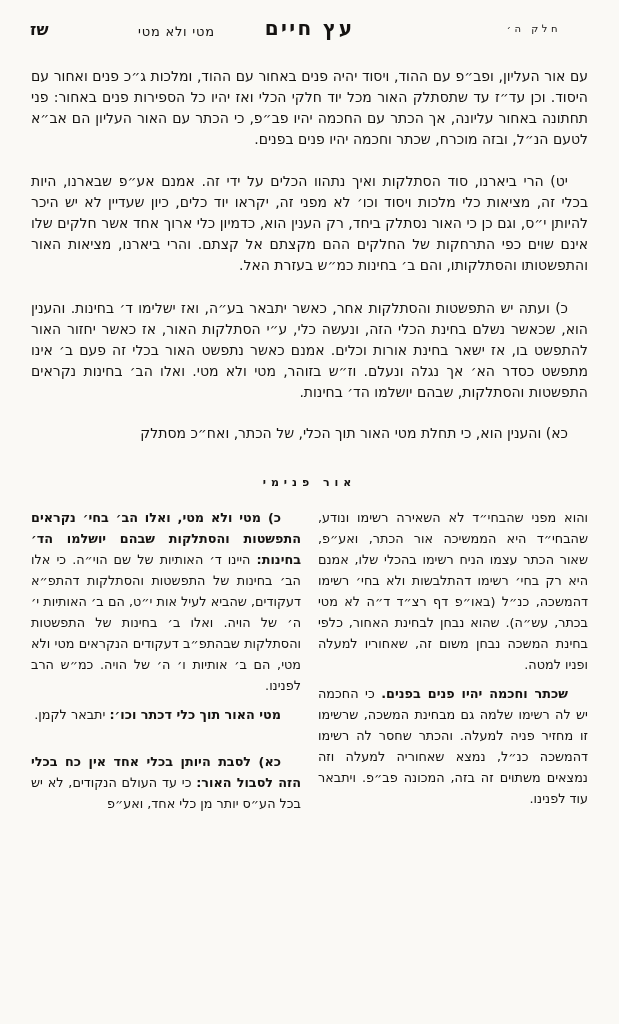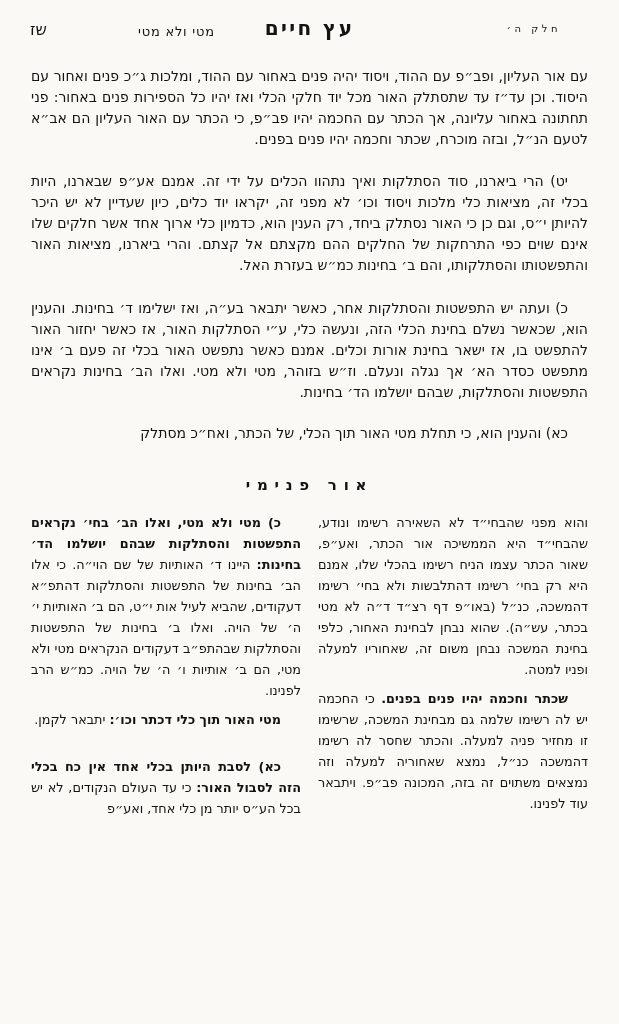--- a/index.html
+++ b/index.html
@@ -52,21 +52,21 @@
     top: 10px;
     left: 138px;
     font-size: 13px;
     letter-spacing: 0.06em;
     white-space: nowrap;
   }
   .header .pagenum {
     position: absolute;
     top: 6px;
     left: 30px;
-    font-weight: normal;
+    font-weight: bold;
     font-size: 16px;
   }
   
   .main {
     position: absolute;
     top: 66px;
     right: 31px;
     left: 31px;
   }
   .para {
@@ -77,21 +77,21 @@
   }
   .indent { text-indent: 20px; }
   .sp1 { margin-top: 21px; }
   .sp2 { margin-top: 22px; }
   .sp3 { margin-top: 20px; }
   .bold { font-weight: bold; }
   
   .commentary-heading {
     margin: 32px 0 18px 0;
     text-align: center;
-    font-size: 15px;
+    font-size: 11px;
     font-weight: bold;
     letter-spacing: 0.45em;
   }
   .columns {
     display: flex;
     gap: 17px;
     align-items: flex-start;
   }
   .col {
     flex: 1 1 0;

